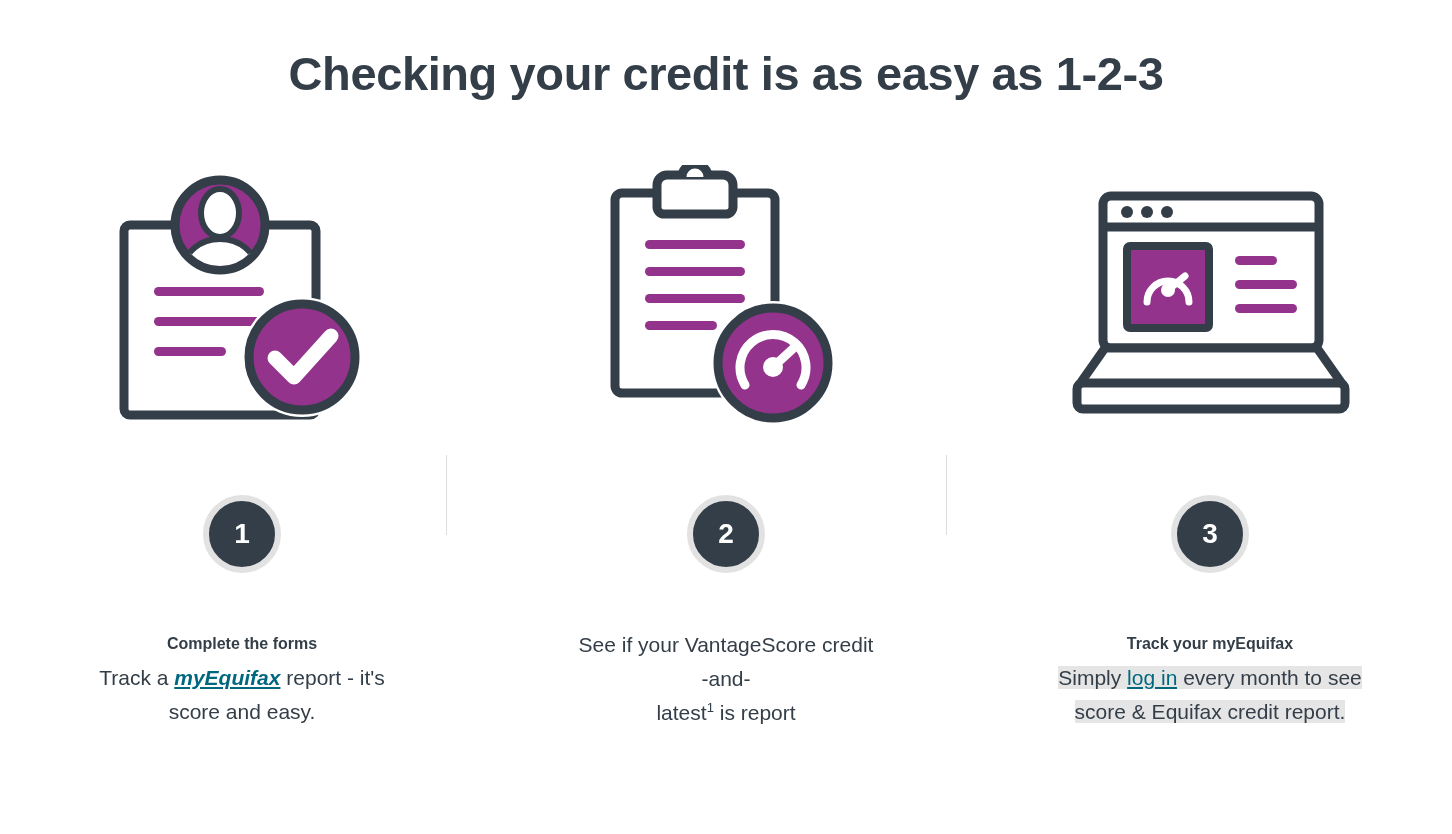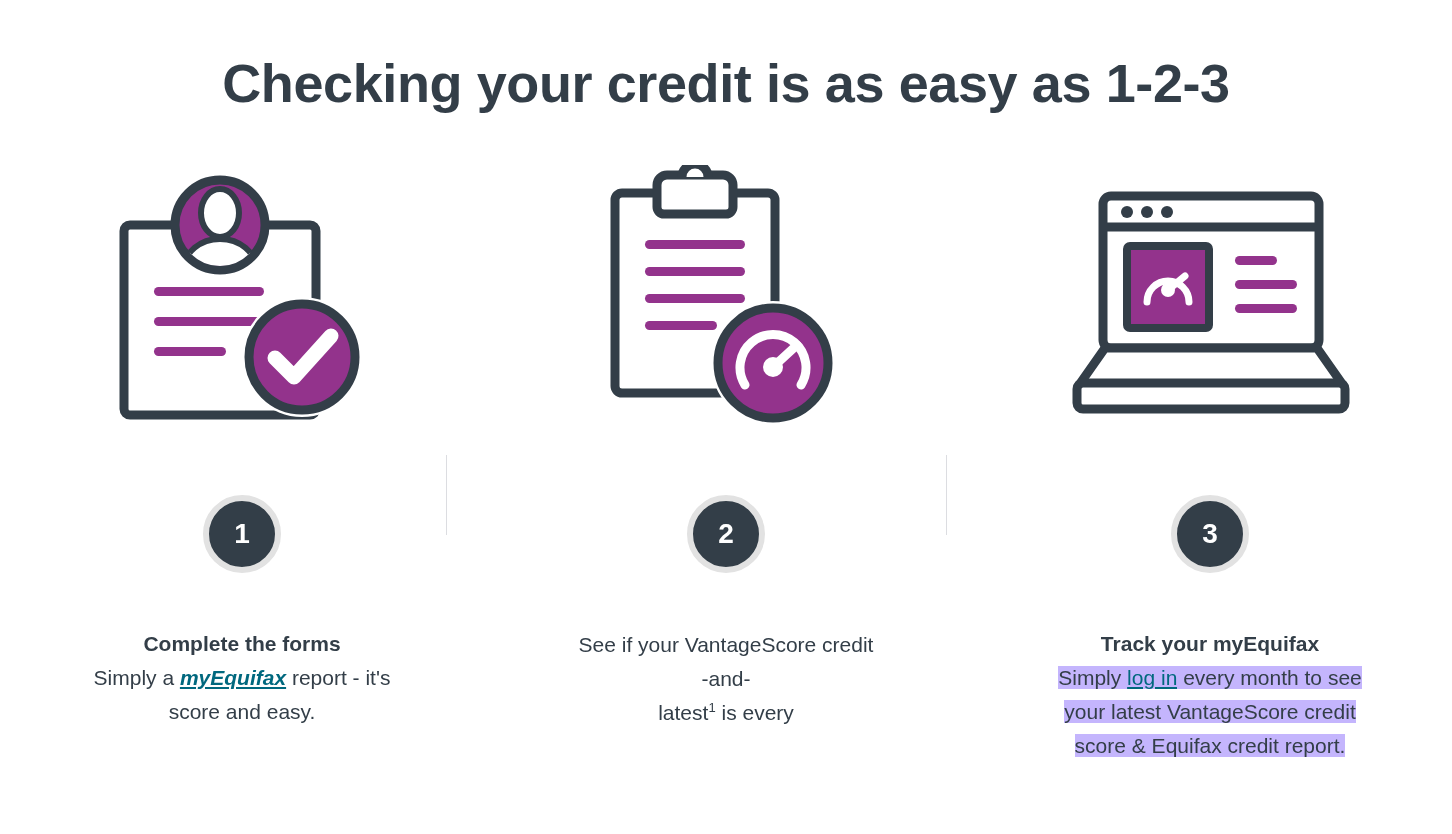--- a/index.html
+++ b/index.html
@@ -22,21 +22,21 @@
     background: #ffffff;
   }
 
   
   .page-title {
     position: absolute;
     top: 14px;
     left: 0;
     width: 1452px;
     text-align: center;
-    font-size: 54px;
+    font-size: 47px;
     font-weight: bold;
     letter-spacing: -0.4px;
     color: #333e48;
     line-height: 1.25;
     white-space: nowrap;
   }
 
   
   .columns {
     position: absolute;
@@ -100,38 +100,38 @@
     margin-top: 55px;
     width: 400px;
     text-align: center;
     font-size: 21px;
     line-height: 34px;
     color: #333e48;
   }
   .caption-heading {
     display: block;
     font-weight: bold;
-    font-size: 21px;
+    font-size: 16px;
     line-height: 32px;
     color: #333e48;
     margin-bottom: 1px;
   }
   .caption-body { display: block; }
 
   .link {
     color: #00687e;
     text-decoration: underline;
   }
   .link.italic {
     font-style: italic;
     font-weight: bold;
     text-align: center;
   }
 
-  .hl { background: #c4b5fd; }
+  .hl { background: #e5e5e5; }
 
   sup { font-size: 0.62em; vertical-align: super; line-height: 0; }
 
   .caption-line { display: block; }
 </style>
 </head>
 <body>
 
 <div class="page">
 
@@ -168,21 +168,21 @@
         </svg>
       </div>
 
       <div class="step-badge">
         <span>1</span>
       </div>
 
       <div class="caption">
         <span class="caption-heading">Complete the forms</span>
         <span class="caption-body">
-          <span class="caption-line"><span>Simply a </span><a href="#" class="link italic">myEquifax</a><span> report - it's</span></span>
+          <span class="caption-line"><span>Track a </span><a href="#" class="link italic">myEquifax</a><span> report - it's</span></span>
           <span class="caption-line">score and easy.</span>
         </span>
       </div>
     </div>
 
     <div class="col">
 
       <div class="illustration">
         <svg width="250" height="270" viewBox="0 0 250 270" xmlns="http://www.w3.org/2000/svg">
 
@@ -205,21 +205,21 @@
       </div>
 
       <div class="step-badge">
         <span>2</span>
       </div>
 
       <div class="caption">
         <span class="caption-body">
           <span class="caption-line">See if your VantageScore credit</span>
           <span class="caption-line">-and-</span>
-          <span class="caption-line"><span>latest</span><sup>1</sup><span> is every</span></span>
+          <span class="caption-line"><span>latest</span><sup>1</sup><span> is report</span></span>
         </span>
       </div>
     </div>
 
     <div class="col">
 
       <div class="illustration">
         <svg width="290" height="240" viewBox="0 0 290 240" xmlns="http://www.w3.org/2000/svg">
 
           <rect x="38" y="16" width="216" height="152" rx="8" ry="8" fill="#ffffff" stroke="#333e48" stroke-width="9"></rect>
@@ -246,20 +246,19 @@
       </div>
 
       <div class="step-badge">
         <span>3</span>
       </div>
 
       <div class="caption">
         <span class="caption-heading">Track your myEquifax</span>
         <span class="caption-body">
           <span class="caption-line"><span class="hl">Simply </span><a href="#" class="link hl">log in</a><span class="hl"> every month to see</span></span>
-          <span class="caption-line"><span class="hl">your latest VantageScore credit</span></span>
           <span class="caption-line"><span class="hl">score &amp; Equifax credit report.</span></span>
         </span>
       </div>
     </div>
 
   </div>
 </div>
 
 </body></html>

